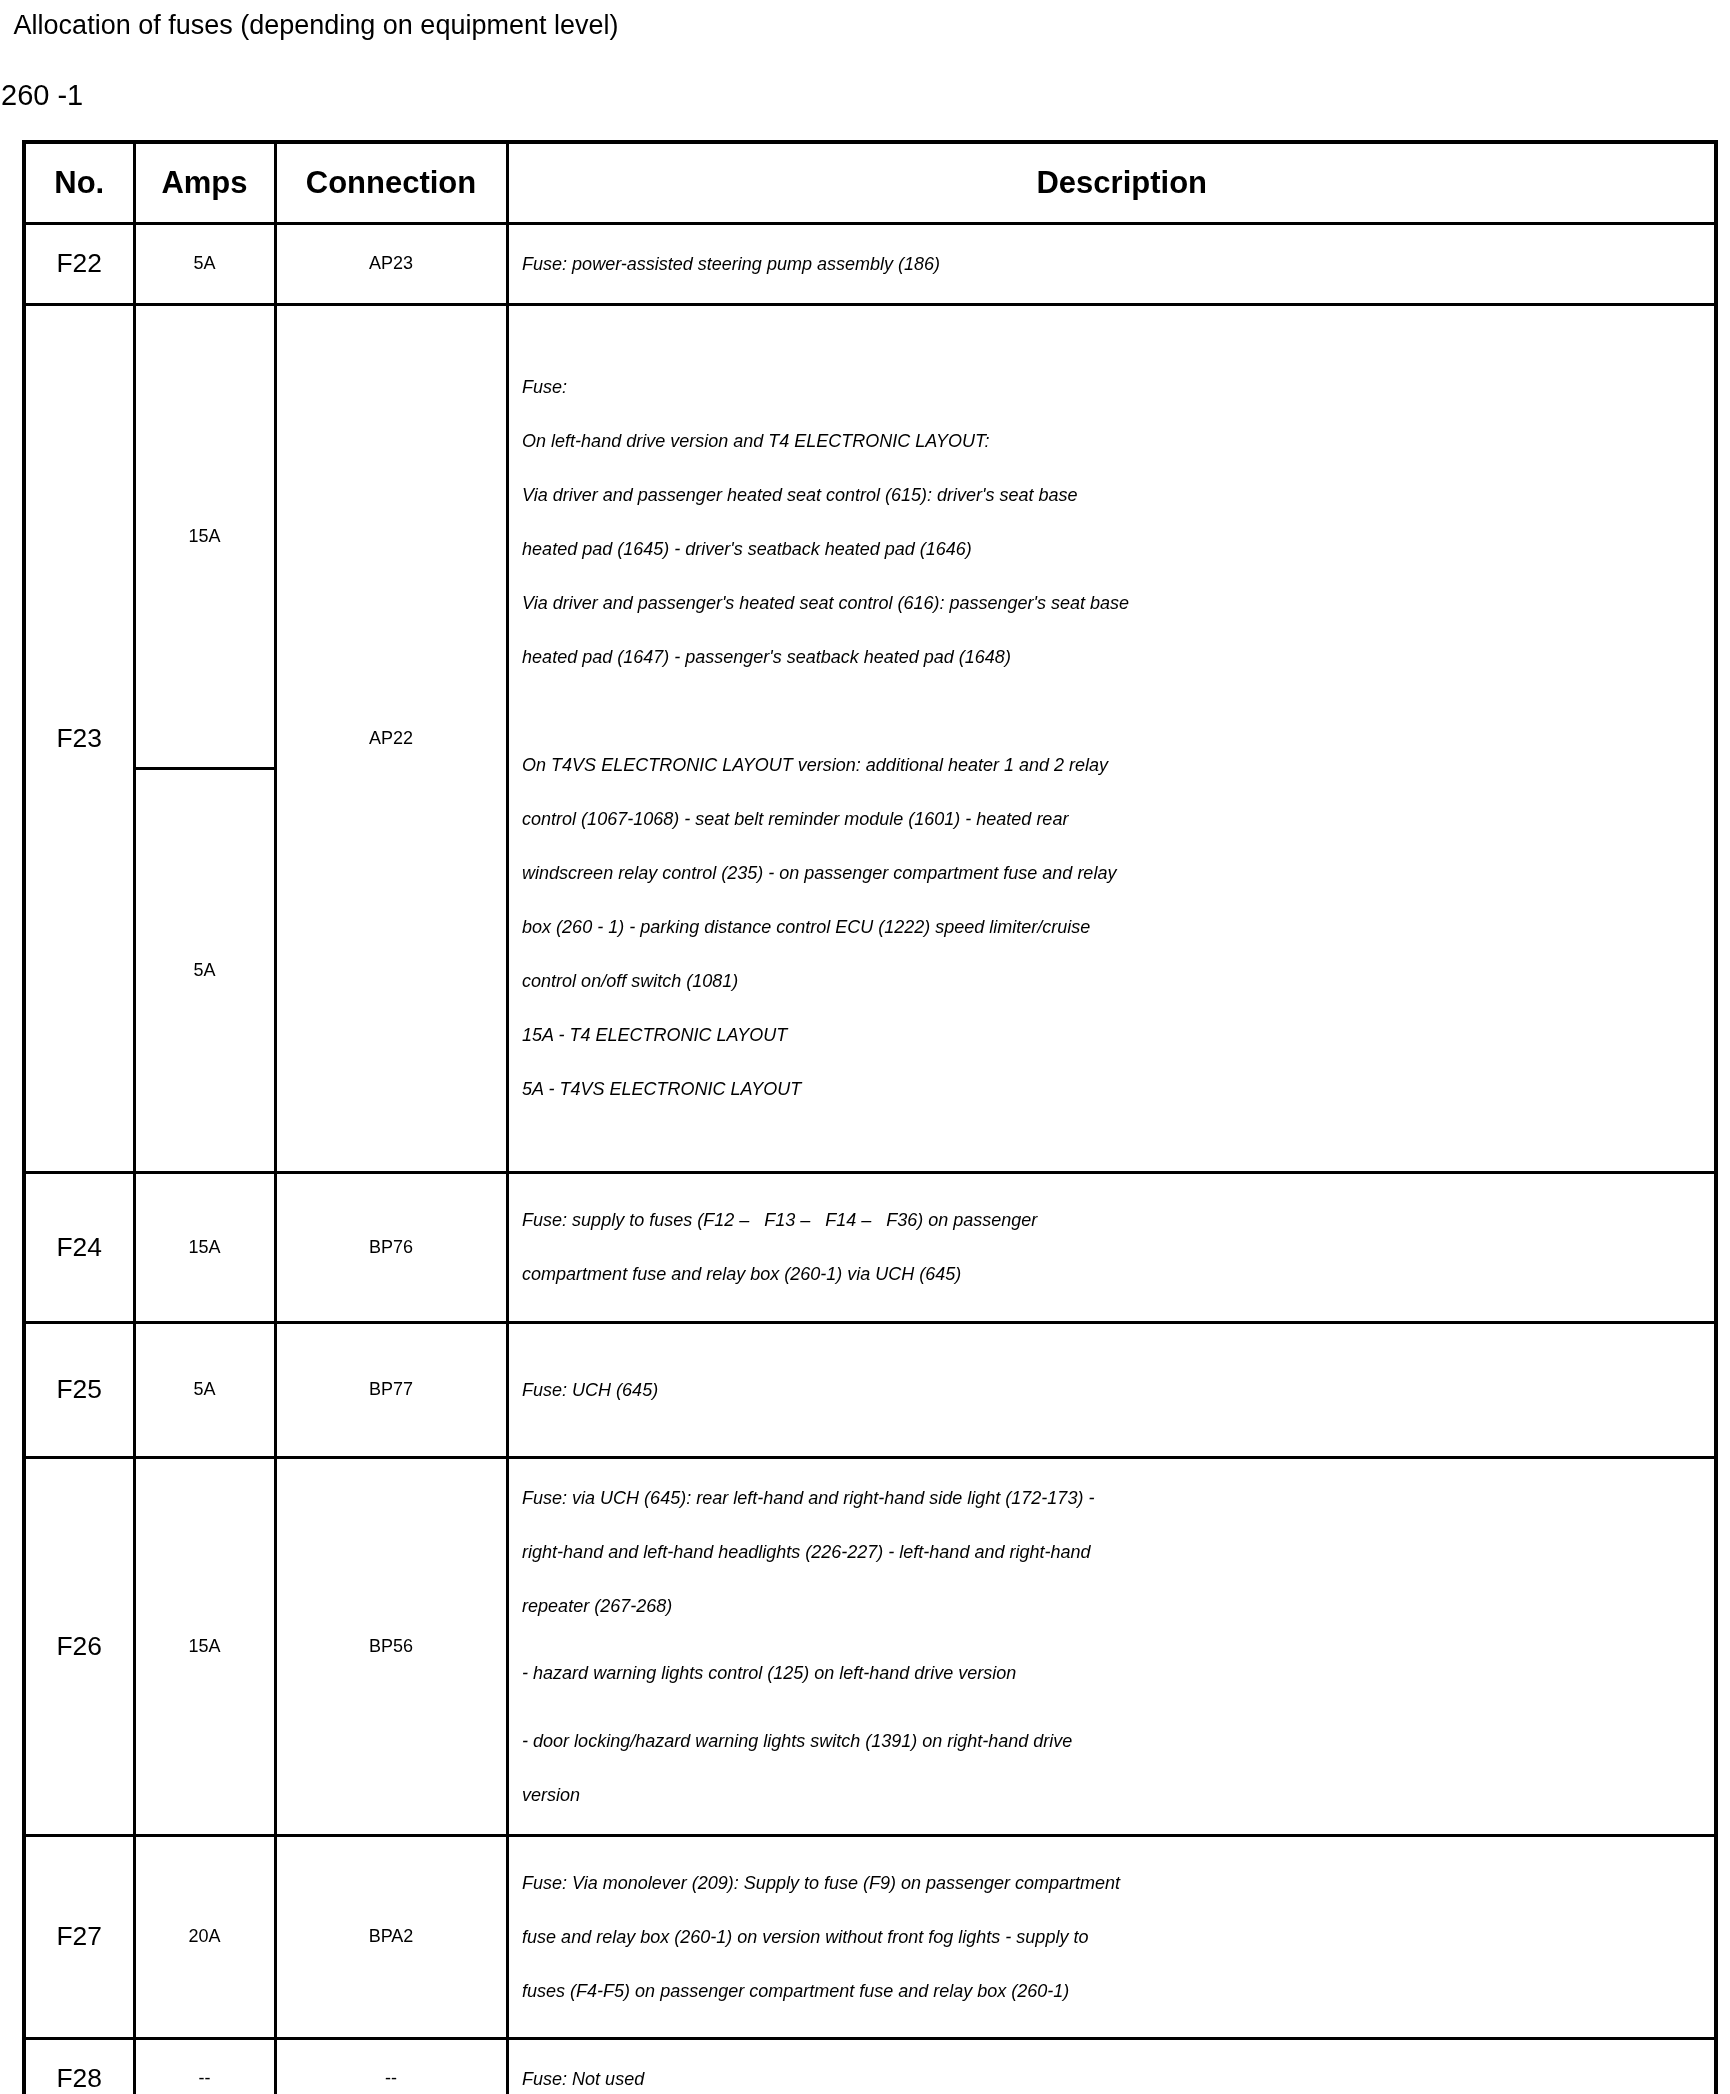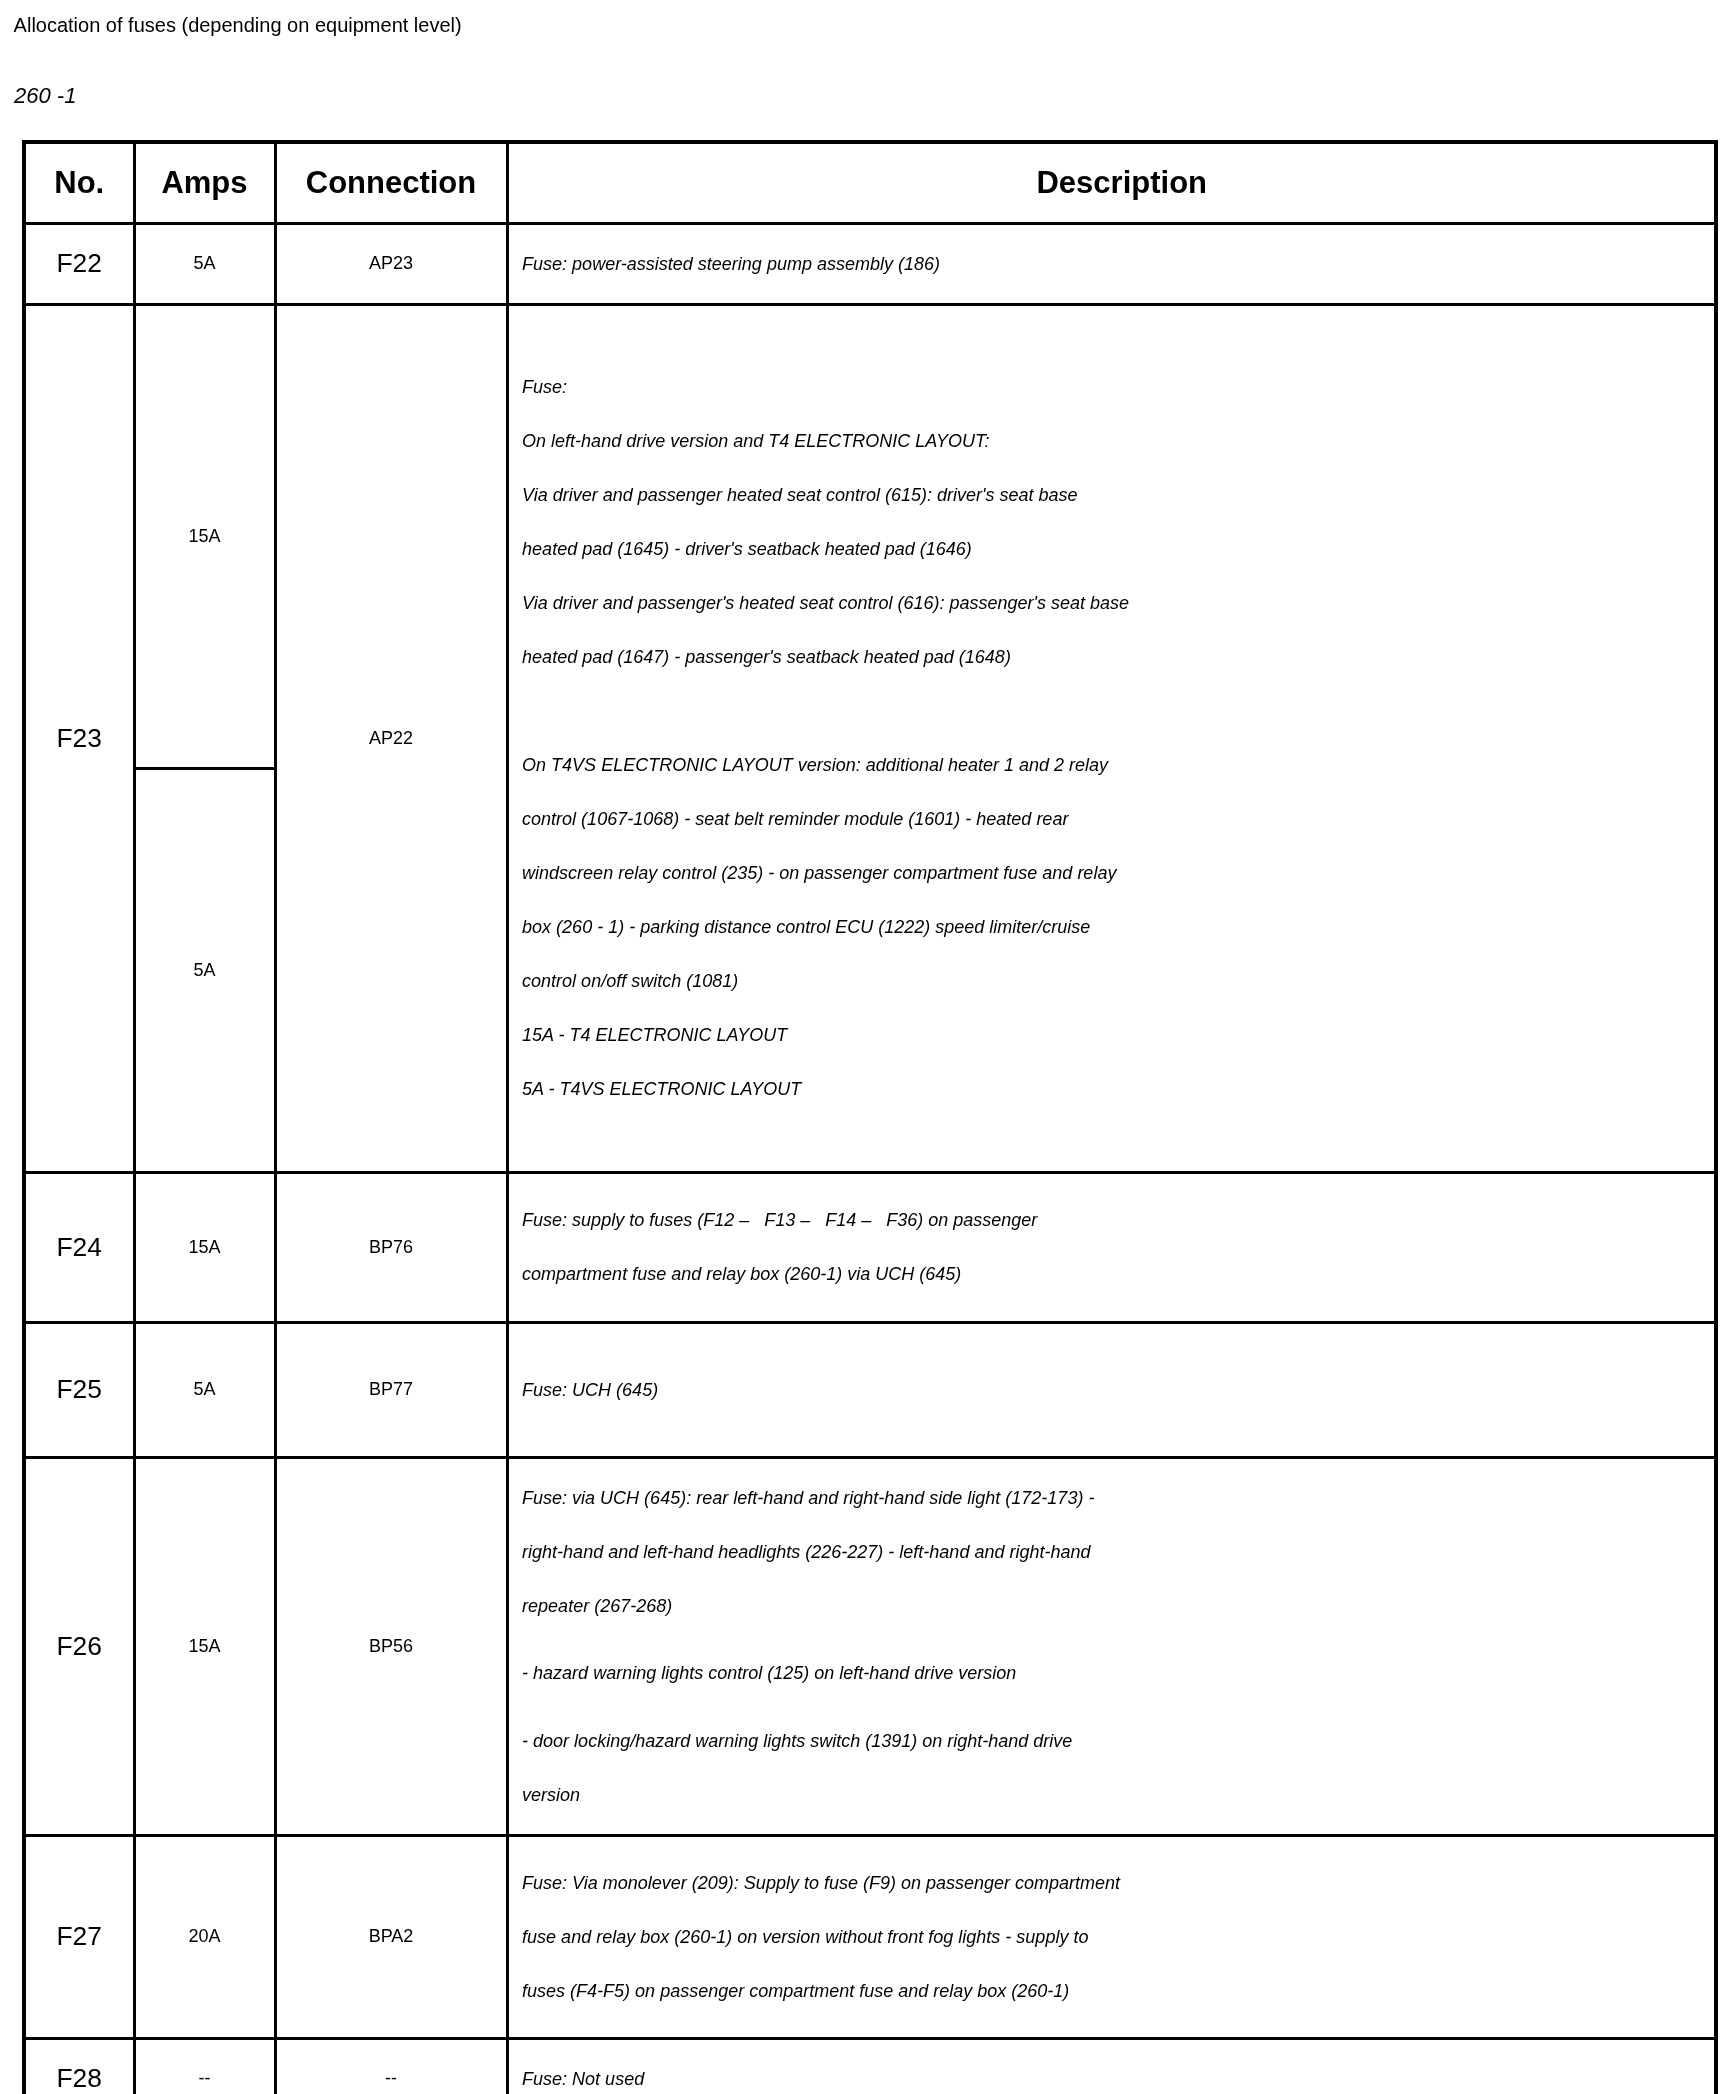--- a/index.html
+++ b/index.html
@@ -8,29 +8,28 @@
     background: #ffffff;
     color: #000000;
     font-family: "Liberation Sans", sans-serif;
   }
   body {
     width: 1730px;
     height: 2095px;
     overflow: hidden;
   }
   .doc-title {
-    font-size: 20px;
+    font-size: 27px;
     line-height: 31px;
     margin: 10.2px 0 0 13.6px;
   }
   .doc-subtitle {
-    font-size: 22px;
+    font-size: 29px;
     line-height: 31px;
-    margin: 39px 0 0 14px;
-    font-style: italic;
+    margin: 39px 0 0 1px;
   }
   table.fuse-table {
     border-collapse: collapse;
     table-layout: fixed;
     width: 1692px;
     margin: 29px 0 0 22px;
     border: 4.3px solid #000;
   }
   .fuse-table th,
   .fuse-table td {

